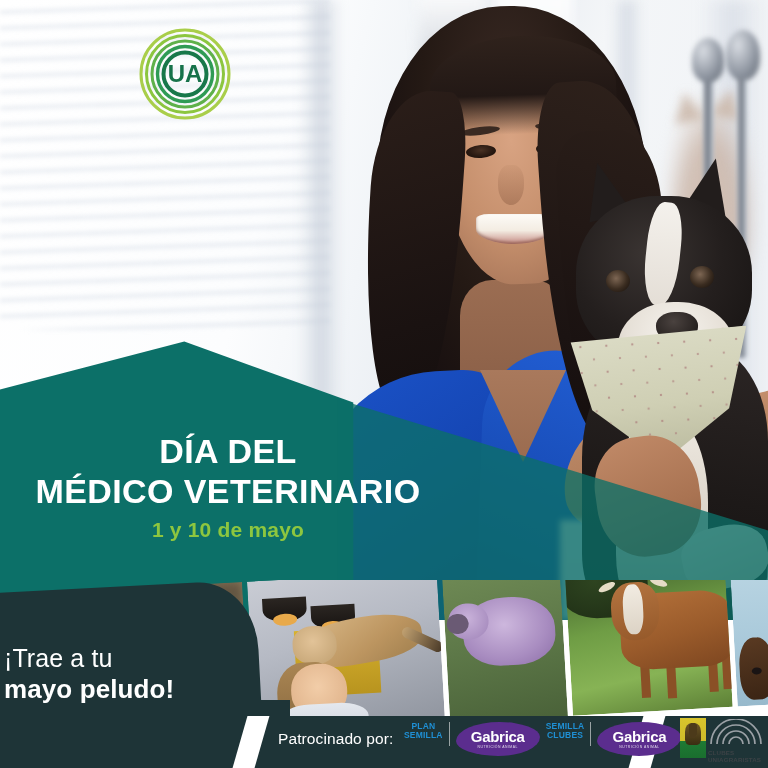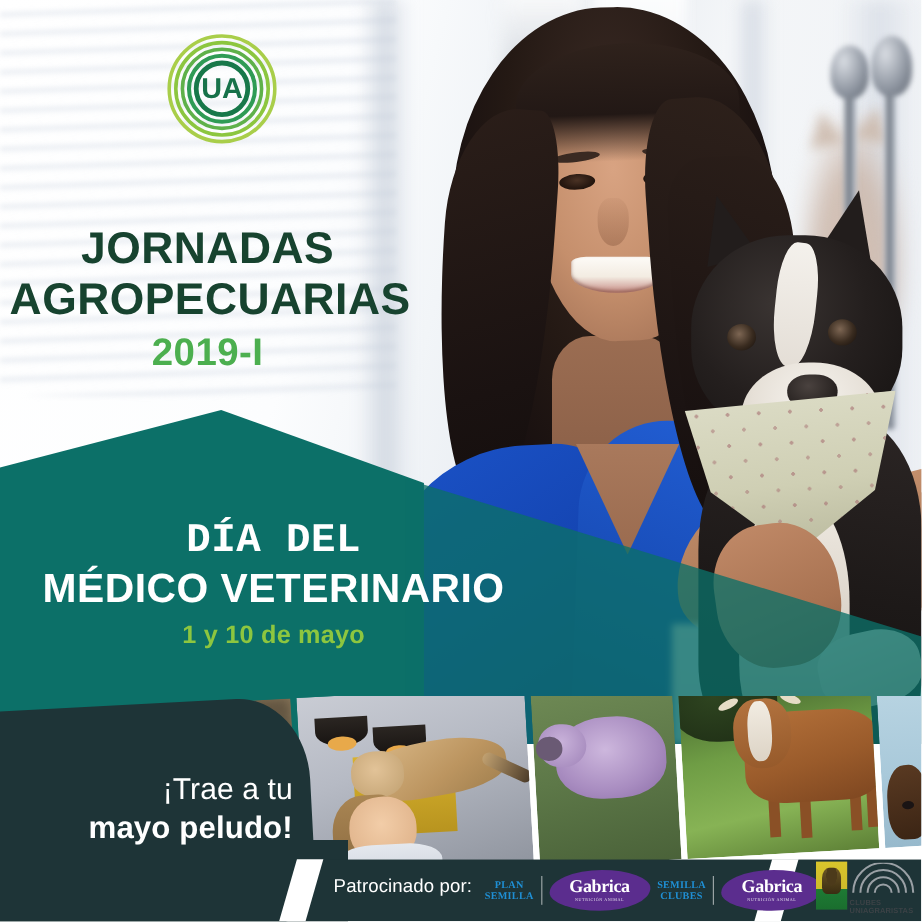--- a/index.html
+++ b/index.html
@@ -526,24 +526,22 @@
     font-size: 15.5px;
     color: #ffffff;
     font-weight: 400;
     letter-spacing: .1px;
   }
 
   .sponsor-logos {
     position: absolute;
     left: 404px; top: 722px;
     display: flex;
-    align-items: center;
     gap: 6px;
     height: 40px;
-    font-family: Liberation Serif, serif;
   }
   .spon-text {
     font-size: 8.5px;
     font-weight: 700;
     color: #1f8fd4;
     line-height: 1.02;
     text-align: center;
     letter-spacing: .2px;
   }
   .spon-div {
@@ -668,21 +666,20 @@
     left: 0; top: 432px;
     width: 456px;
     text-align: center;
   }
   .t-1 {
     font-size: 34px;
     font-weight: 800;
     color: #ffffff;
     letter-spacing: .4px;
     line-height: 1.12;
-    font-family: Liberation Mono, monospace;
   }
   .t-2 {
     font-size: 34px;
     font-weight: 800;
     color: #ffffff;
     letter-spacing: .4px;
     line-height: 1.12;
     margin-top: 2px;
   }
   .t-3 {
@@ -691,21 +688,21 @@
     font-weight: 700;
     color: var(--greenLight);
     letter-spacing: .2px;
   }
 
   
   .cta {
     position: absolute;
     left: 4px; top: 644px;
     width: 240px;
-    text-align: right;
+    text-align: left;
   }
   .cta-1 {
     font-size: 25px;
     font-weight: 400;
     color: #ffffff;
     line-height: 1.18;
     letter-spacing: .1px;
   }
   .cta-2 {
     font-size: 26px;
@@ -896,25 +893,20 @@
           <circle cx="46" cy="46" r="38.5" stroke="#8cc63f" stroke-width="3"></circle>
           <circle cx="46" cy="46" r="33" stroke="#5fb14a" stroke-width="3"></circle>
           <circle cx="46" cy="46" r="27.5" stroke="#2f9b55" stroke-width="3.4"></circle>
           <circle cx="46" cy="46" r="21.5" stroke="#18784a" stroke-width="4"></circle>
         </g>
         <text x="46" y="54" text-anchor="middle" font-family="Liberation Sans, sans-serif" font-size="24" font-weight="700" fill="#17724a">UA</text>
       </svg>
     </div>
   </div>
 
-  <div class="headline">
-    <div class="h-line">JORNADAS</div>
-    <div class="h-line">AGROPECUARIAS</div>
-    <div class="h-year">2019-I</div>
-  </div>
 
   <div class="teal-text">
     <div class="t-1">DÍA DEL</div>
     <div class="t-2">MÉDICO VETERINARIO</div>
     <div class="t-3">1 y 10 de mayo</div>
   </div>
 
   <div class="cta">
     <div class="cta-1">¡Trae a tu</div>
     <div class="cta-2">mayo peludo!</div>

